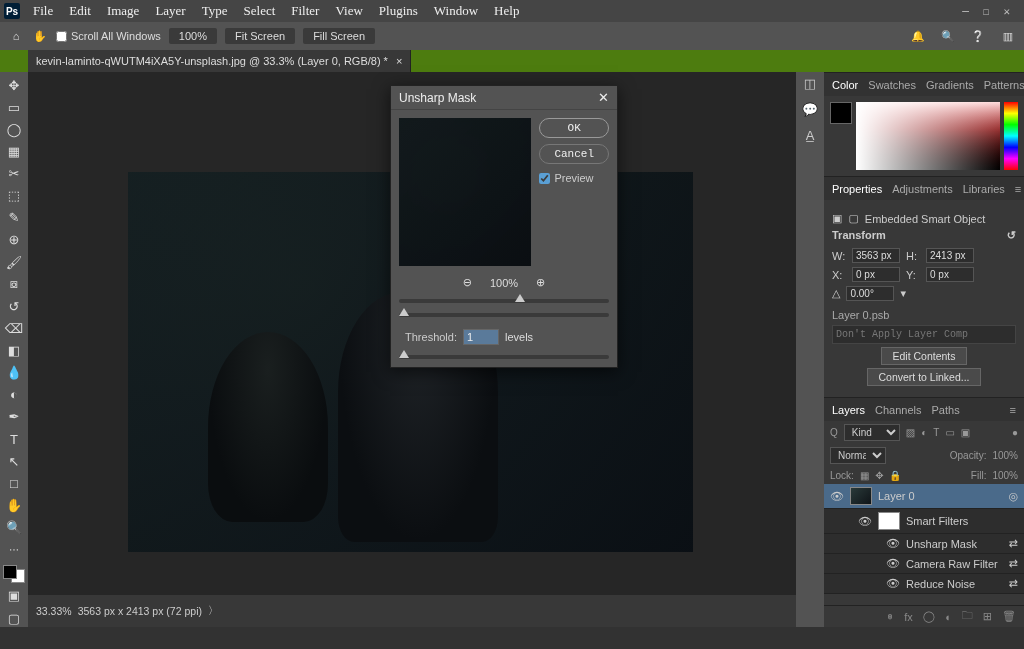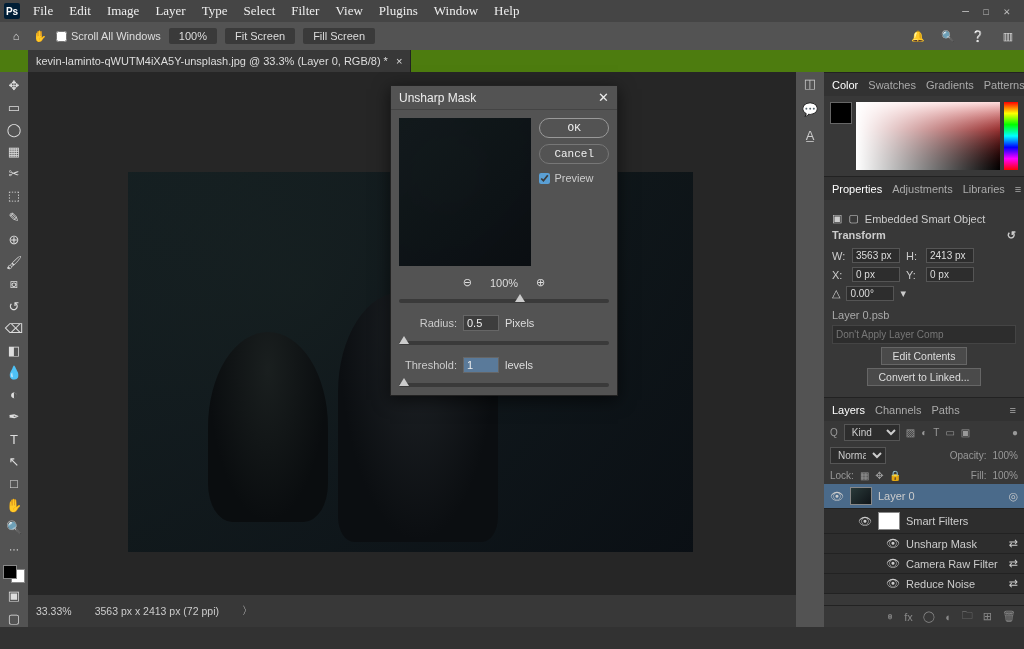--- a/index.html
+++ b/index.html
@@ -26,21 +26,21 @@
   .toolcol .swatch-fg { width:14px;height:14px;background:#000;border:1px solid #888;position:absolute;top:0;left:0;}
   .toolcol .swatch-bg { width:14px;height:14px;background:#fff;border:1px solid #888;position:absolute;bottom:0;right:0;}
   .canvas-area { flex:1; background:#262626; position:relative;}
   .canvas-img { position:absolute; left:100px; top:100px; width:565px; height:380px; background:
       linear-gradient(135deg, rgba(20,30,30,0.8), rgba(10,15,20,0.9)),
       radial-gradient(circle at 30% 30%, #2a3a3a 0%, #1a2530 40%, #0f1418 100%);
       overflow:hidden;}
   .canvas-img::before { content:""; position:absolute; left:80px; top:160px; width:120px; height:190px; background:radial-gradient(ellipse at 50% 20%, #1a1f1f, #0a0d0f 70%); border-radius:50% 50% 20% 20%;}
   .canvas-img::after { content:""; position:absolute; left:210px; top:120px; width:160px; height:250px; background:radial-gradient(ellipse at 50% 15%, #202428, #0b0e11 70%); border-radius:40% 40% 10% 10%;}
   .scrollbar-h { position:absolute; bottom:14px; left:380px; width:120px; height:8px; background:#555; border-radius:4px;}
-  .statusbar { position:absolute; bottom:0; left:0; right:0; height:20px; background:#383838; display:flex; align-items:center; padding:16px 8px; gap:23px; font-size:10.5px; color:#ccc;}
+  .statusbar { position:absolute; bottom:0; left:0; right:0; height:20px; background:#383838; display:flex; align-items:center; padding:16px 8px; gap:6px; font-size:10.5px; color:#ccc;}
   
   .right-stack { width:28px; background:#535353; display:flex; flex-direction:column; padding-top:4px; gap:8px; align-items:center;}
   .right-stack span { width:18px; height:18px; text-align:center; font-size:13px;}
   .panels { width:200px; background:#383838; display:flex; flex-direction:column;}
   .panel-header { height:24px; background:#323232; display:flex; align-items:center; padding:0 8px; font-size:11px; color:#aaa; gap:10px; border-top:1px solid #222;}
   .panel-header span.active { color:#fff;}
   .panel-header .gear { margin-left:auto; font-size:11px;}
   .color-body { padding:6px 6px 0 6px; display:flex; gap:4px; position:relative; height:80px;}
   .color-swatch-mini { width:22px; height:22px; border:1px solid #666; background:#000;}
   .color-gradient { flex:1; height:68px; background:
@@ -227,21 +227,21 @@
         <input value="0 px" style="">
         <label>Y:</label>
         <input value="0 px" style="">
       </div>
       <div class="props-row">
         <span>△</span>
         <input value="0.00°" style="">
         <span>▾</span>
       </div>
       <div style="margin-top:8px;color:#aaa">Layer 0.psb</div>
-      <input style="width: 100%; margin-top: 4px; background: rgb(45, 45, 45); border: 1px solid rgb(68, 68, 68); color: rgb(119, 119, 119); padding: 3px; font-size: 10px;" disabled="" value="Don't Apply Layer Comp">
+      <input style="width: 100%; margin-top: 4px; background: rgb(45, 45, 45); border: 1px solid rgb(68, 68, 68); color: rgb(119, 119, 119); padding: 3px; font-size: 10px; font-family: Liberation Mono, monospace;" disabled="" value="Don't Apply Layer Comp">
       <button class="props-btn">Edit Contents</button>
       <button class="props-btn">Convert to Linked...</button>
     </div>
 
     <div class="panel-header">
       <span class="active">Layers</span>
       <span>Channels</span>
       <span>Paths</span>
       <span class="gear">≡</span>
     </div>
@@ -331,25 +331,20 @@
       </div>
     </div>
     <div class="zoom-row">
       <span>⊖</span>
       <span>100%</span>
       <span>⊕</span>
     </div>
     <div class="slider">
         <div class="thumb" style="left:55%"></div>
       </div>
-    <div class="param-row">
-      <label>Radius:</label>
-      <input value="0.5" style="">
-      <span class="unit">Pixels</span>
-    </div>
     <div class="slider">
         <div class="thumb" style="left:0%"></div>
       </div>
     <div class="param-row">
       <label>Threshold:</label>
       <input style="background: rgb(90, 122, 154);" value="1">
       <span class="unit">levels</span>
     </div>
     <div class="slider">
         <div class="thumb" style="left:0%"></div>

